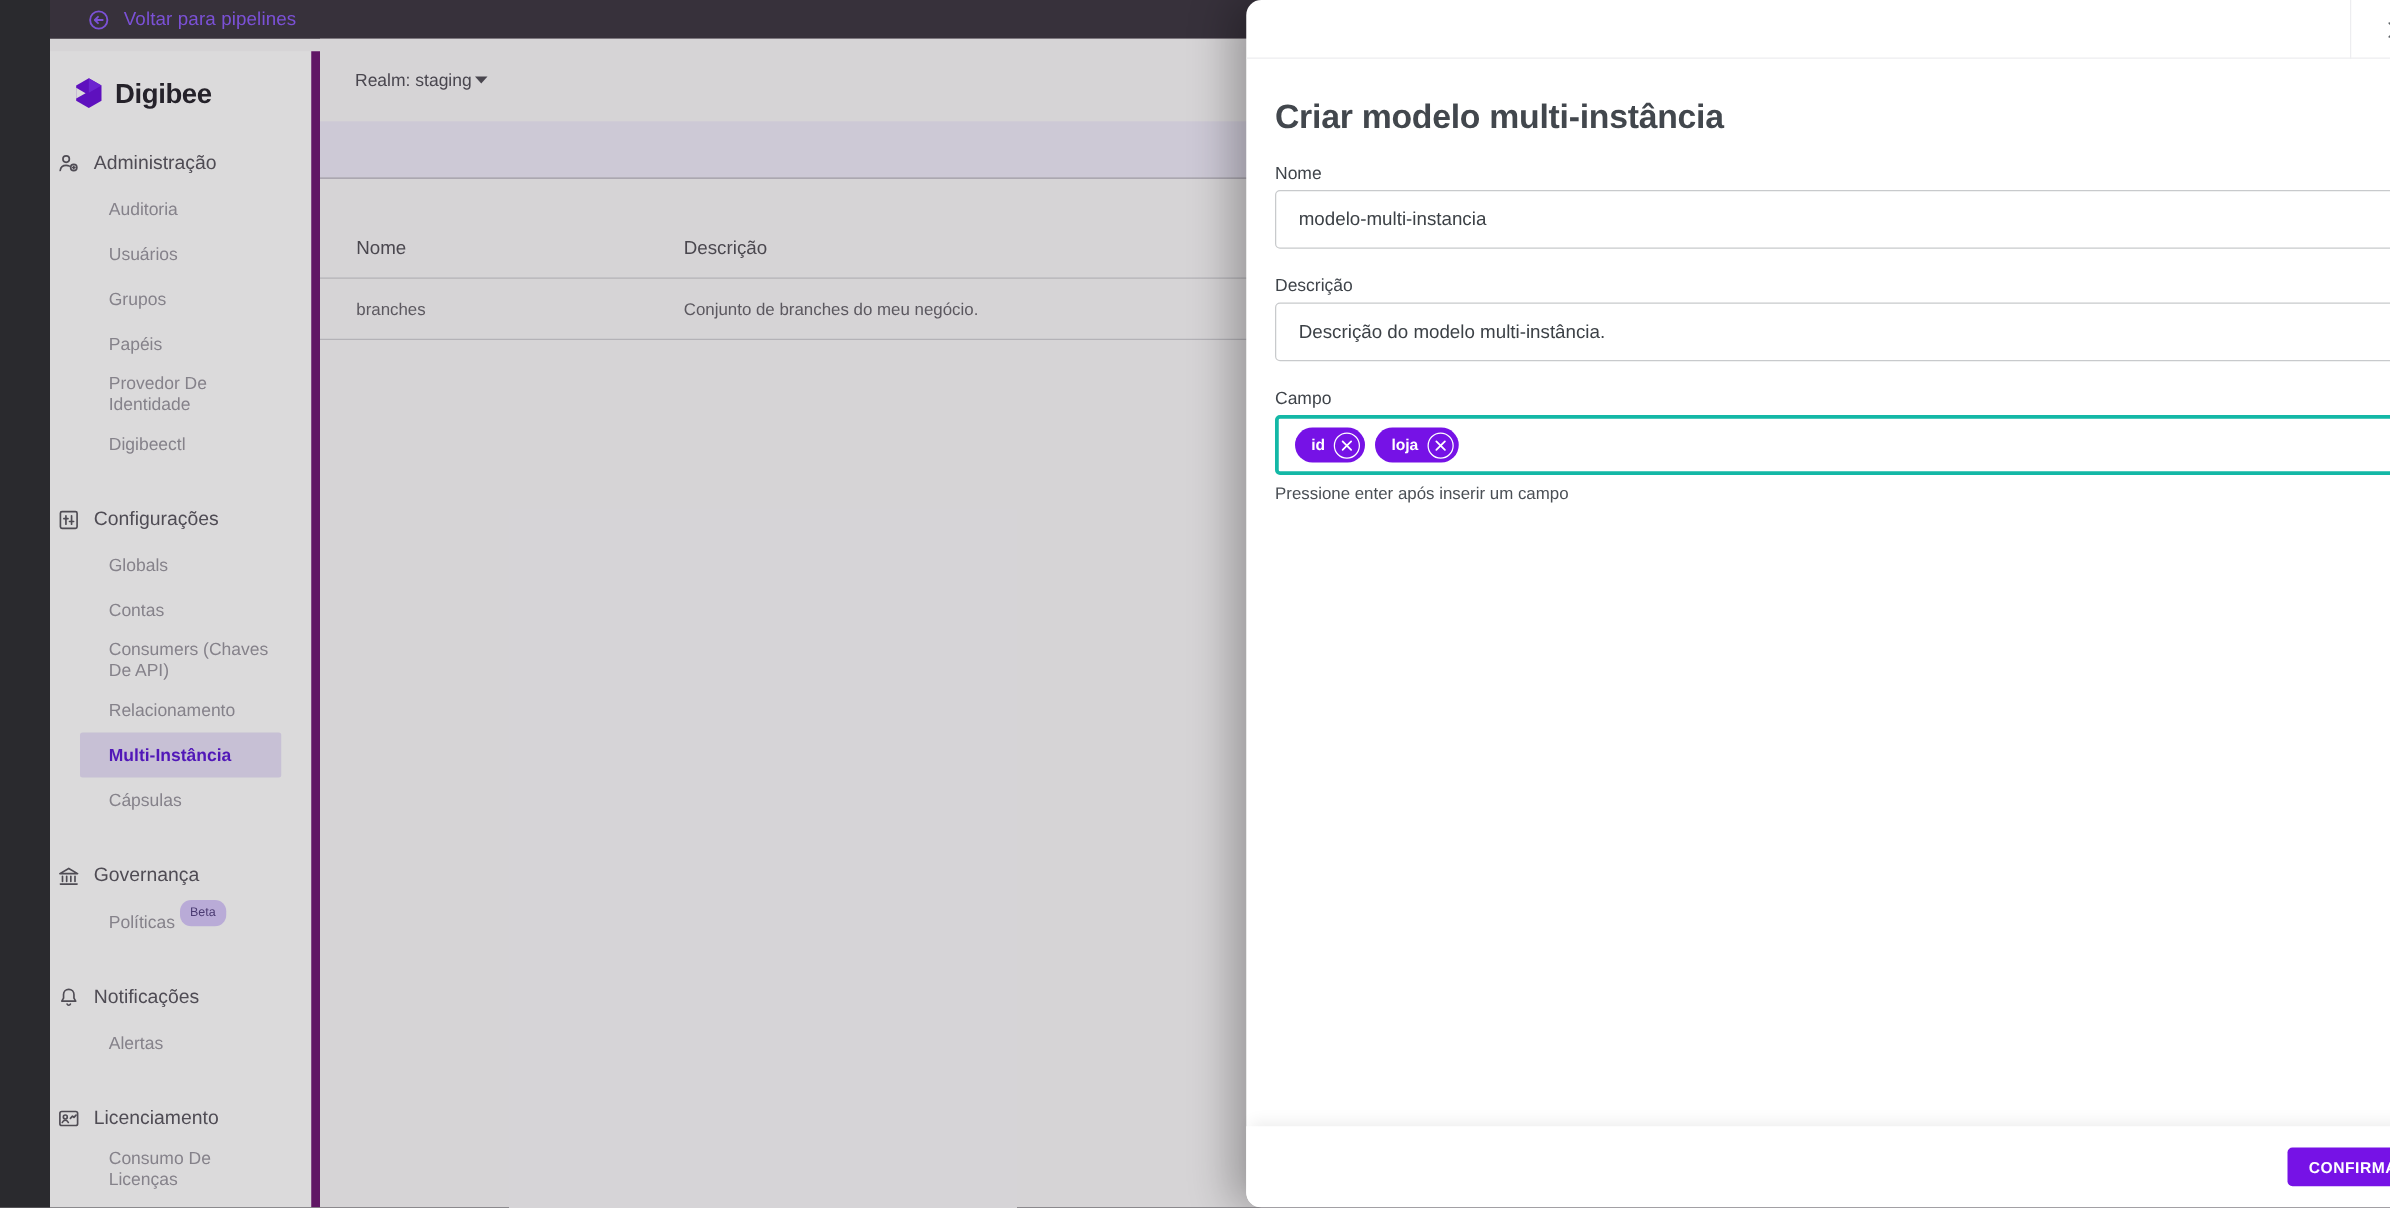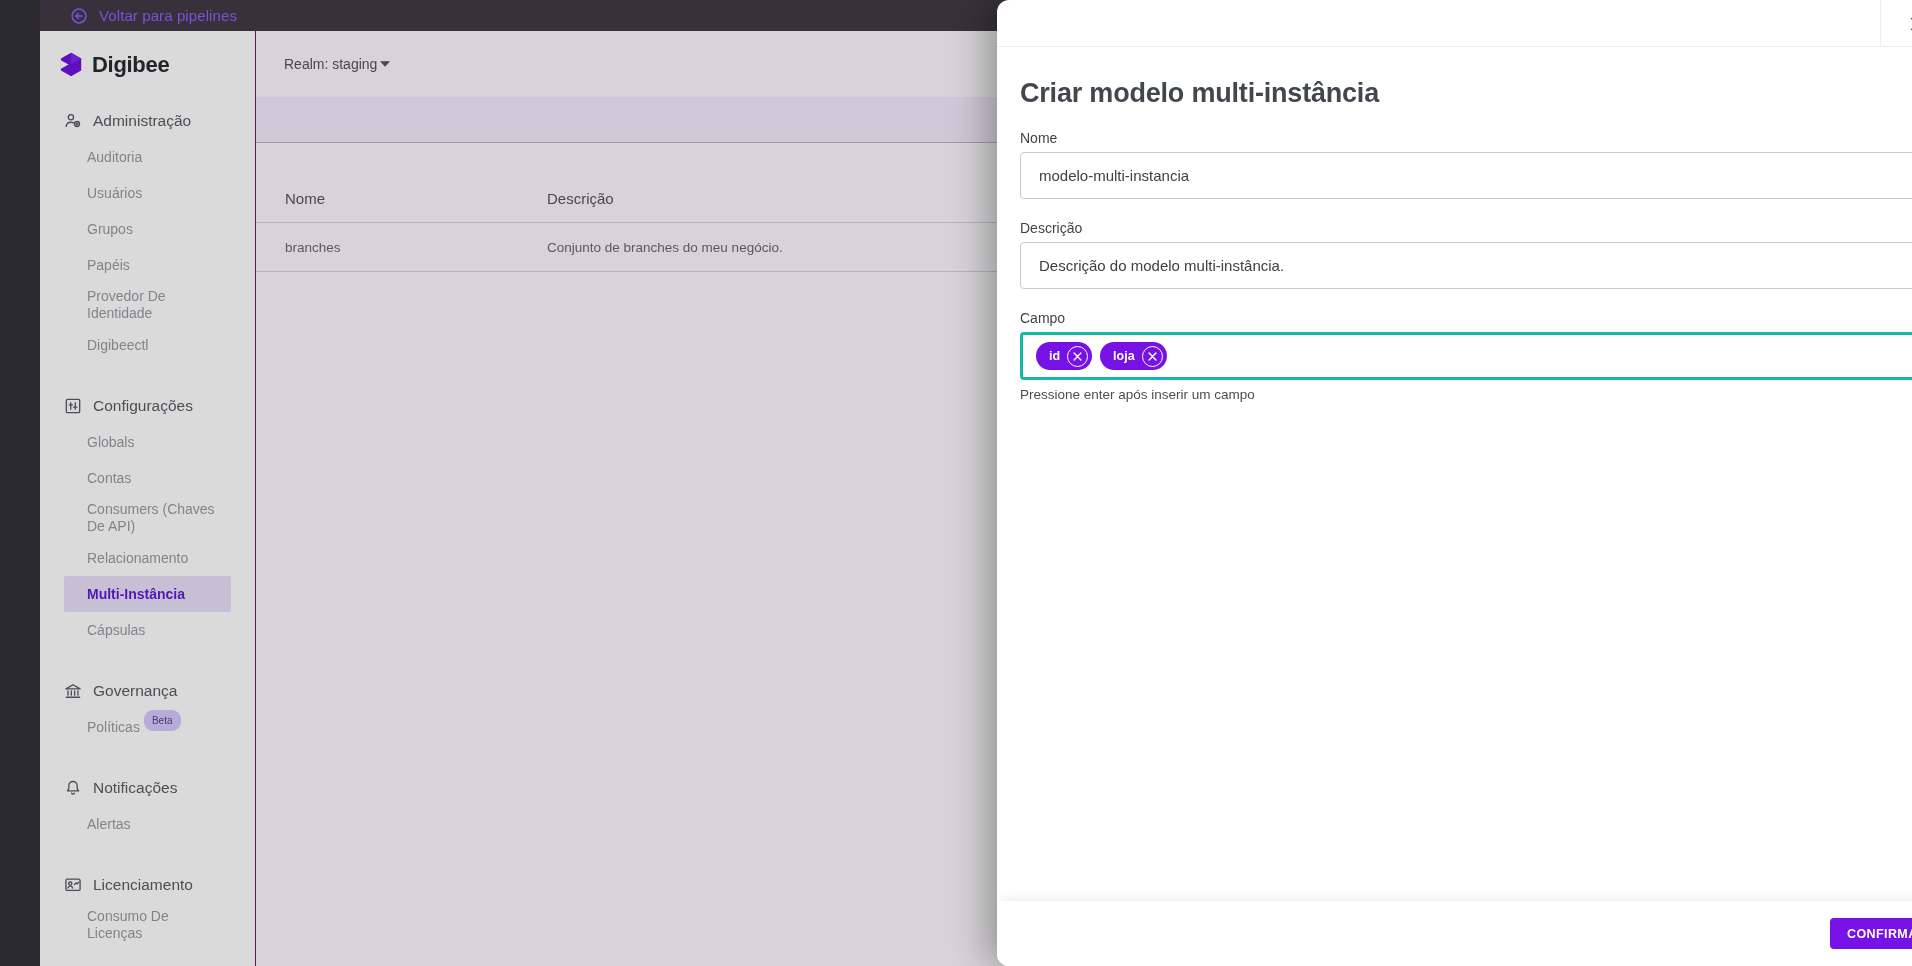--- a/index.html
+++ b/index.html
@@ -7,27 +7,27 @@
   body { font-family:"Liberation Sans","DejaVu Sans",sans-serif; }
   #stage { position:relative; width:1912px; height:966px; overflow:hidden; background:#f9f8fa;margin-left:40px; }
 
   
   .topbar { position:absolute; left:0; top:0; width:100%; height:31px; background:#403a44;
             display:flex; align-items:center; padding-left:30px; gap:11px; z-index:1; }
   .topbar .back-link { display:flex; align-items:center; gap:11px; color:#8f5ffa; cursor:pointer; }
   .topbar .back-link span { font-size:15px; font-weight:500; letter-spacing:.1px; }
 
   
-  .sidebar { position:absolute; left:0; top:31px; bottom:0; width:216px; background:#ffffff;
-             border-right:1px solid #701a75; z-index:1; padding-top:16px; overflow:hidden; }
+  .sidebar { position:absolute; left:0; top:41px; bottom:0; width:216px; background:#ffffff;
+             border-right:7px solid #701a75; z-index:1; padding-top:16px; overflow:hidden; }
   .logo { display:flex; align-items:center; gap:8px; margin:4px 0 24px 17px; }
   .logo-text { font-size:22px; font-weight:700; color:#2b2830; letter-spacing:-.3px; }
   .nav-section { margin-top:25px; }
   .nav-section:first-of-type { margin-top:0; }
-  .section-header { display:flex; align-items:center; gap:10px; height:36px; padding-left:23px;
+  .section-header { display:flex; align-items:center; gap:10px; height:36px; padding-left:5px;
                     color:#5c5962; font-size:15.5px; cursor:pointer; }
   .section-header svg { flex:0 0 auto; }
   .nav-items { list-style:none; }
   .nav-item { min-height:36px; display:flex; align-items:center; margin:0 24px; padding:5px 4px 5px 23px;
               color:#9b98a1; font-size:14px; line-height:17px; cursor:pointer; border-radius:2px; }
   .nav-item.active { background:#e8e1f8; color:#5e1cd6; font-weight:700; }
   .badge-beta { display:inline-block; background:#d8c9fb; color:#574585; font-size:10px; font-weight:500;
                 border-radius:9px; padding:2px 8px; margin-left:4px; transform:translateY(-7px); }
 
   

